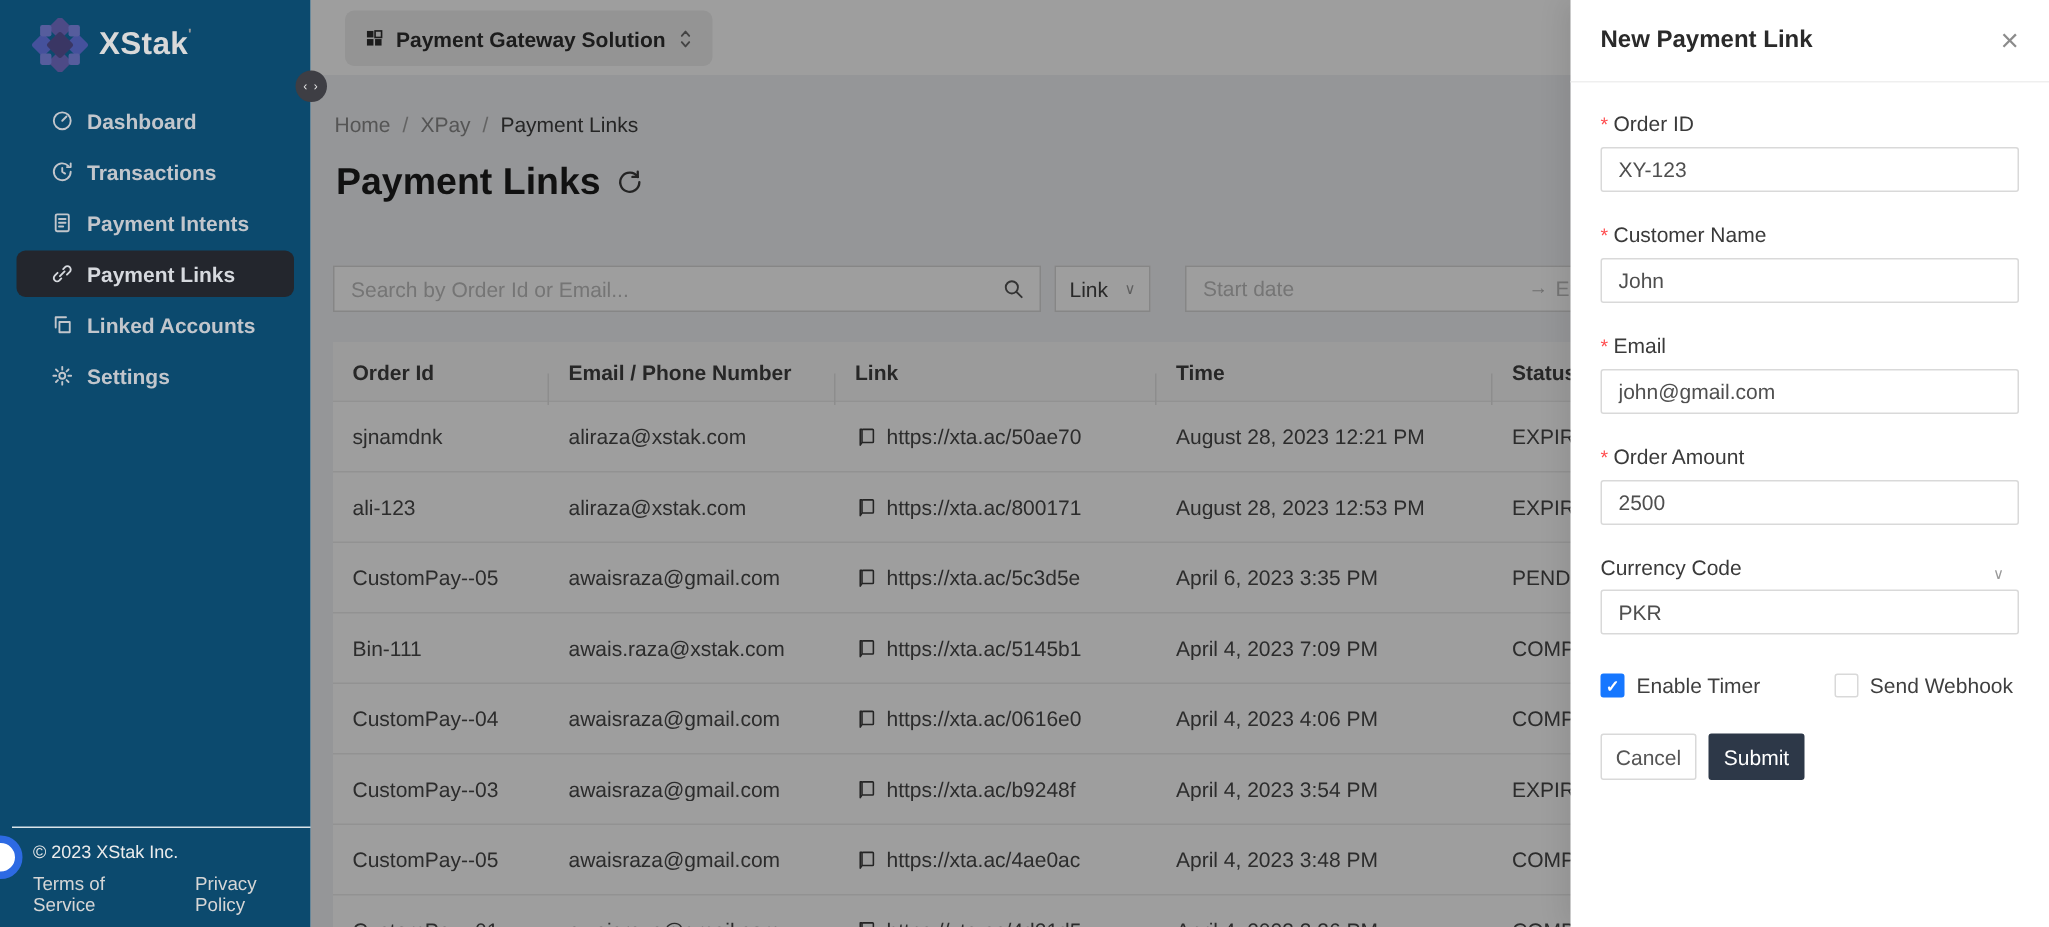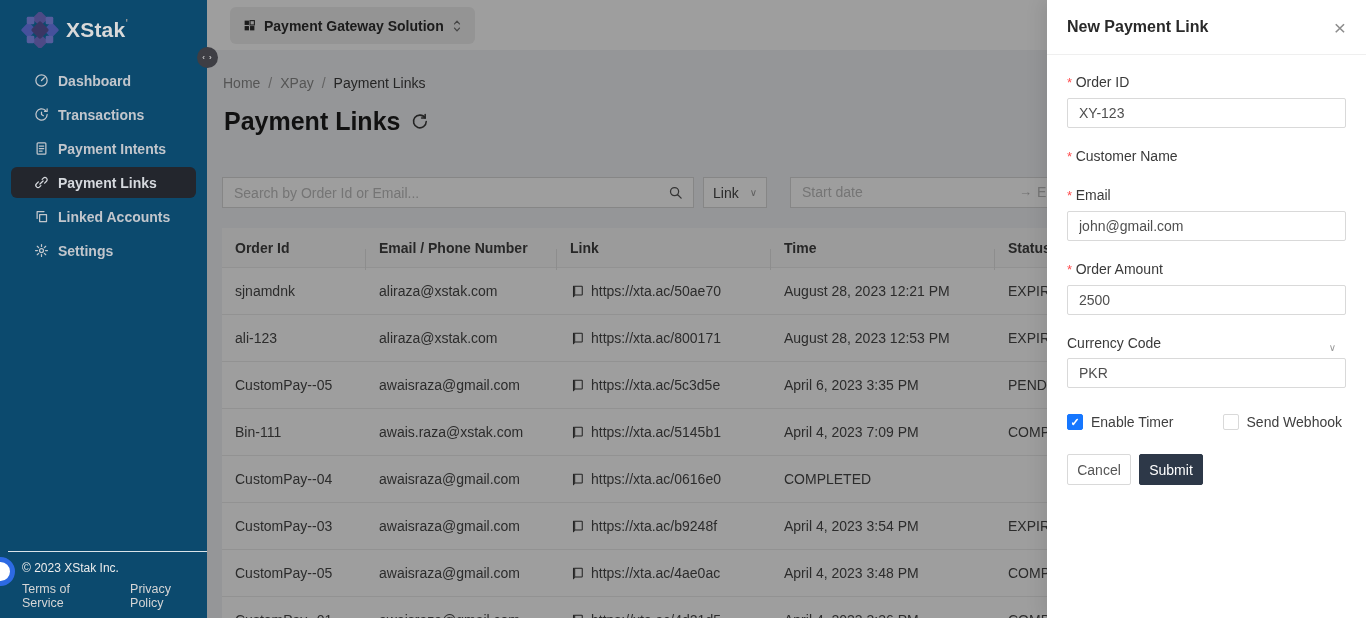--- a/index.html
+++ b/index.html
@@ -257,20 +257,21 @@
         <div class="t-c c1">awaisraza@gmail.com</div>
         <div class="t-c c2">
             <span class="copy-icon">
               <svg viewBox="0 0 24 24">
                 <rect x="8" y="3" width="13" height="15" rx="1"></rect>
                 <path d="M8 18l-2 3V3h2"></path>
               </svg>
             </span>
             <span>https://xta.ac/0616e0</span>
           </div>
+        <div class="t-c c3">April 4, 2023 4:06 PM</div>
         <div class="t-c c4">COMPLETED</div>
       </div>
       <div class="t-row">
         <div class="t-c c0">CustomPay--03</div>
         <div class="t-c c1">awaisraza@gmail.com</div>
         <div class="t-c c2">
             <span class="copy-icon">
               <svg viewBox="0 0 24 24">
                 <rect x="8" y="3" width="13" height="15" rx="1"></rect>
                 <path d="M8 18l-2 3V3h2"></path>
@@ -413,20 +414,21 @@
     </div>
     <div class="drawer-body">
 
       <div class="f-field">
         <div class="f-label req">Order ID</div>
         <input class="f-input" value="XY-123" style="">
       </div>
 
       <div class="f-field">
         <div class="f-label req">Customer Name</div>
+        <input class="f-input" value="John" style="">
       </div>
 
       <div class="f-field">
         <div class="f-label req">Email</div>
         <input class="f-input" value="john@gmail.com" style="">
       </div>
 
       <div class="f-field">
         <div class="f-label req">Order Amount</div>
         <input class="f-input" value="2500" style="">

